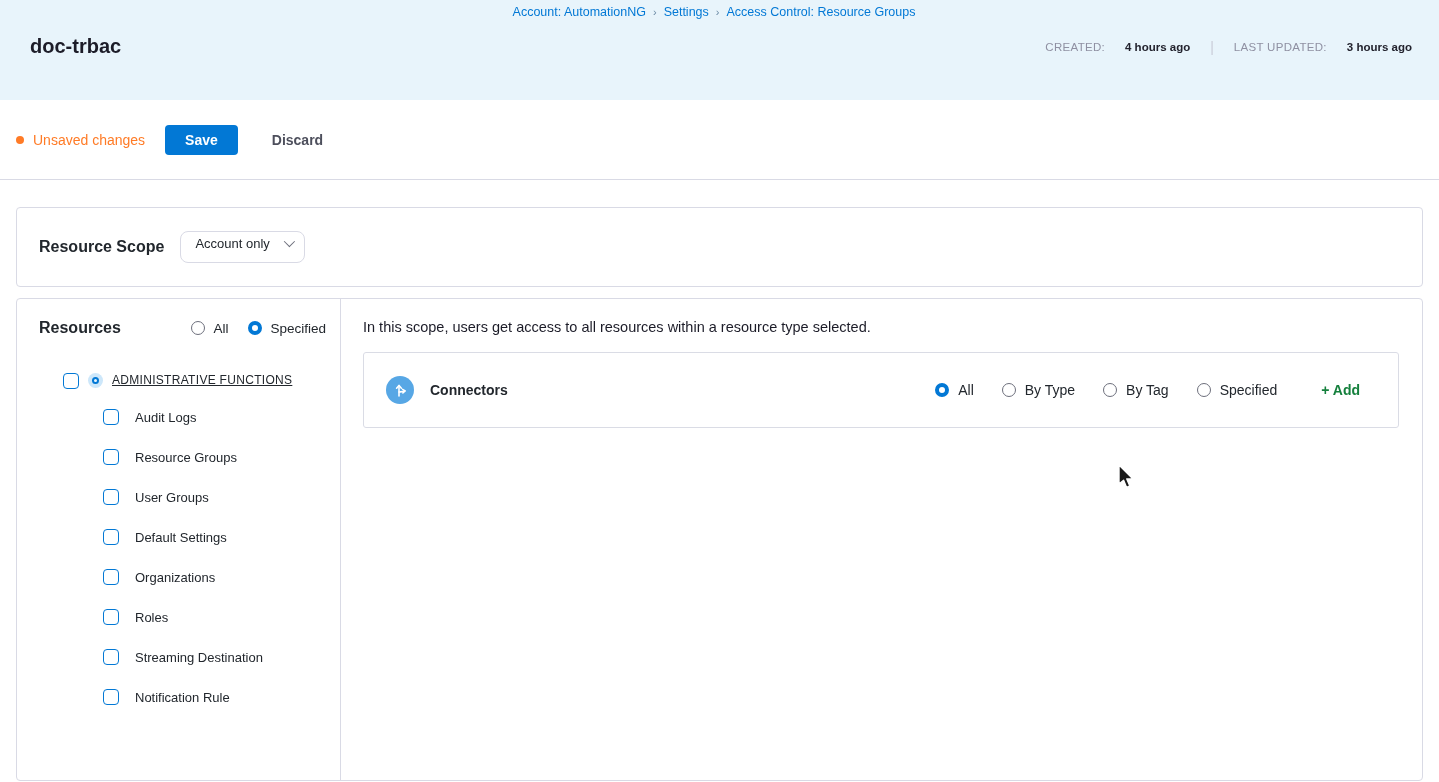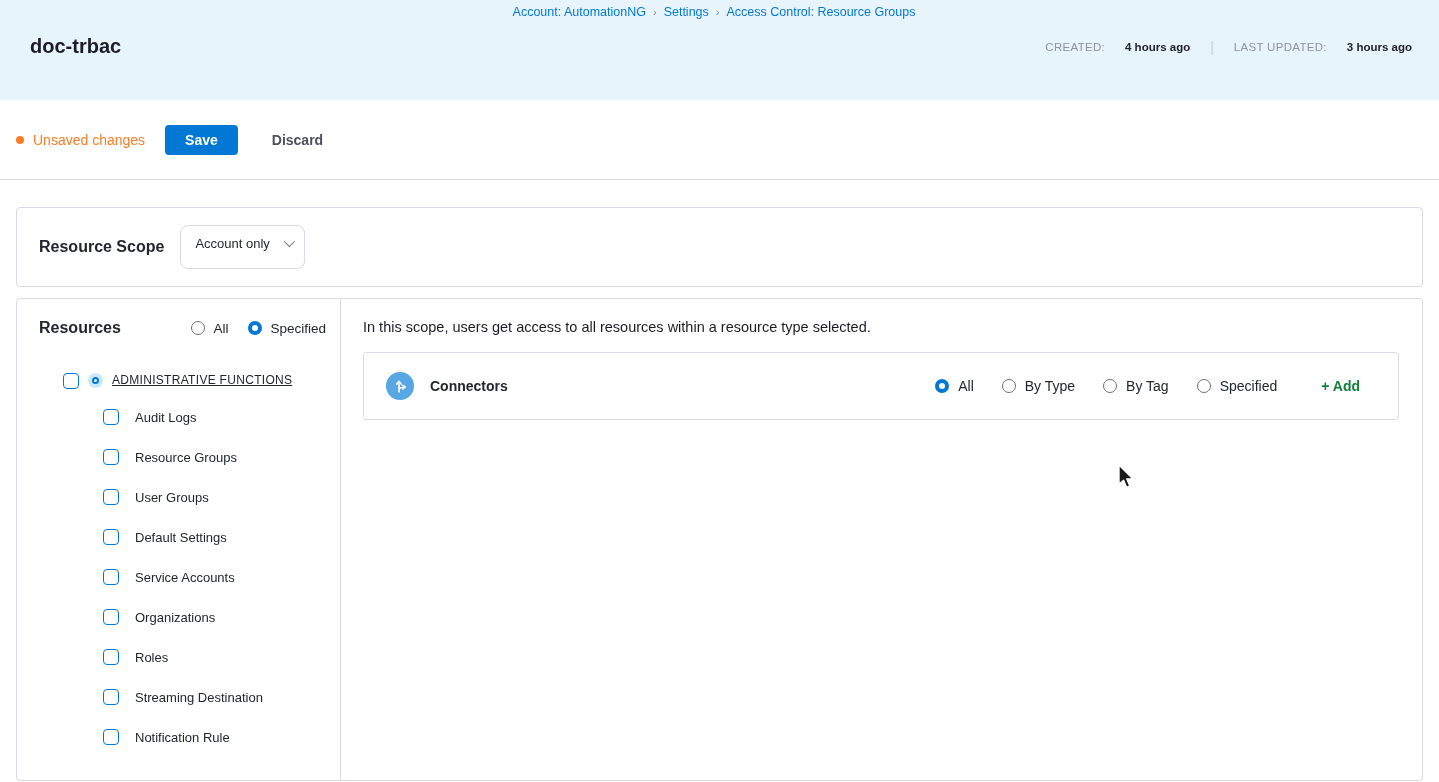--- a/index.html
+++ b/index.html
@@ -41,21 +41,21 @@
     background:none; border:none; color:#4d4f5c; font-weight:700; font-size:14px;
     padding:7px 14px; cursor:pointer; font-family:"Liberation Sans", sans-serif;
   }
   
   .content { padding:27px 16px 0 16px; }
   .card { border:1px solid #d9dae5; border-radius:4px; background:#fff; }
   .scope-card { height:80px; display:flex; align-items:center; padding-left:22px; gap:16px; margin-bottom:11px; }
   .scope-label { font-size:16px; font-weight:700; color:#22272d; }
   .select {
     display:flex; align-items:center; gap:14px; border:1px solid #d9dae5; border-radius:8px;
-    background:#fff; height:44px; padding:0 12px 8px 14px; font-size:13px; color:#22272d; cursor:pointer;
+    background:#fff; height:32px; padding:0 12px 8px 14px; font-size:13px; color:#22272d; cursor:pointer;
   }
   .chevron-down {
     width:8px; height:8px; border-right:1.6px solid #6d6f7c; border-bottom:1.6px solid #6d6f7c;
     transform:rotate(45deg) translateY(-2px);
   }
   
   .split-card { height:483px; display:flex; overflow:hidden; }
   .sidebar { width:324px; border-right:1px solid #d9dae5; padding-top:20px; flex:none; }
   .sidebar-head { display:flex; align-items:center; padding:0 14px 0 22px; justify-content:space-between; }
   .sidebar-title { font-size:16px; font-weight:700; color:#22272d; }
@@ -75,21 +75,21 @@
   .mini-badge-dot { width:7px; height:7px; border-radius:50%; border:2px solid #0278d5; background:#e9f5fd; }
   .group-label { font-size:12px; font-weight:500; letter-spacing:0.3px; color:#22272d; }
   .res-list { margin-top:8px; }
   .res-item { display:flex; align-items:center; gap:16px; height:40px; margin-left:86px; }
   .res-item-label { font-size:13px; color:#22272d; }
   
   .main { flex:1; padding:20px 23px 0 22px; }
   .main-desc { font-size:14.5px; color:#1c1c28; margin-bottom:17px; }
   .resource-row {
     border:1px solid #dadce5; border-radius:3px; background:#fff;
-    height:68px; display:flex; align-items:center; padding:0 38px 0 22px;
+    height:76px; display:flex; align-items:center; padding:0 38px 0 22px;
   }
   .res-icon {
     width:28px; height:28px; border-radius:50%; background:#57a7e5;
     display:flex; align-items:center; justify-content:center; flex:none;
   }
   .res-name { font-size:14px; font-weight:700; color:#22272d; margin-left:16px; }
   .row-options { margin-left:auto; display:flex; align-items:center; gap:28px; }
   .row-opt { display:flex; align-items:center; gap:9px; font-size:14px; color:#22272d; cursor:pointer; }
   .add-link { color:#15803d; font-weight:600; font-size:14px; margin-left:16px; cursor:default; }
   
@@ -173,24 +173,20 @@
           <span class="checkbox"></span>
           <span class="res-item-label">Resource Groups</span>
         </div>
         <div class="res-item">
           <span class="checkbox"></span>
           <span class="res-item-label">User Groups</span>
         </div>
         <div class="res-item">
           <span class="checkbox"></span>
           <span class="res-item-label">Default Settings</span>
-        </div>
-        <div class="res-item">
-          <span class="checkbox"></span>
-          <span class="res-item-label">Service Accounts</span>
         </div>
         <div class="res-item">
           <span class="checkbox"></span>
           <span class="res-item-label">Organizations</span>
         </div>
         <div class="res-item">
           <span class="checkbox"></span>
           <span class="res-item-label">Roles</span>
         </div>
         <div class="res-item">

